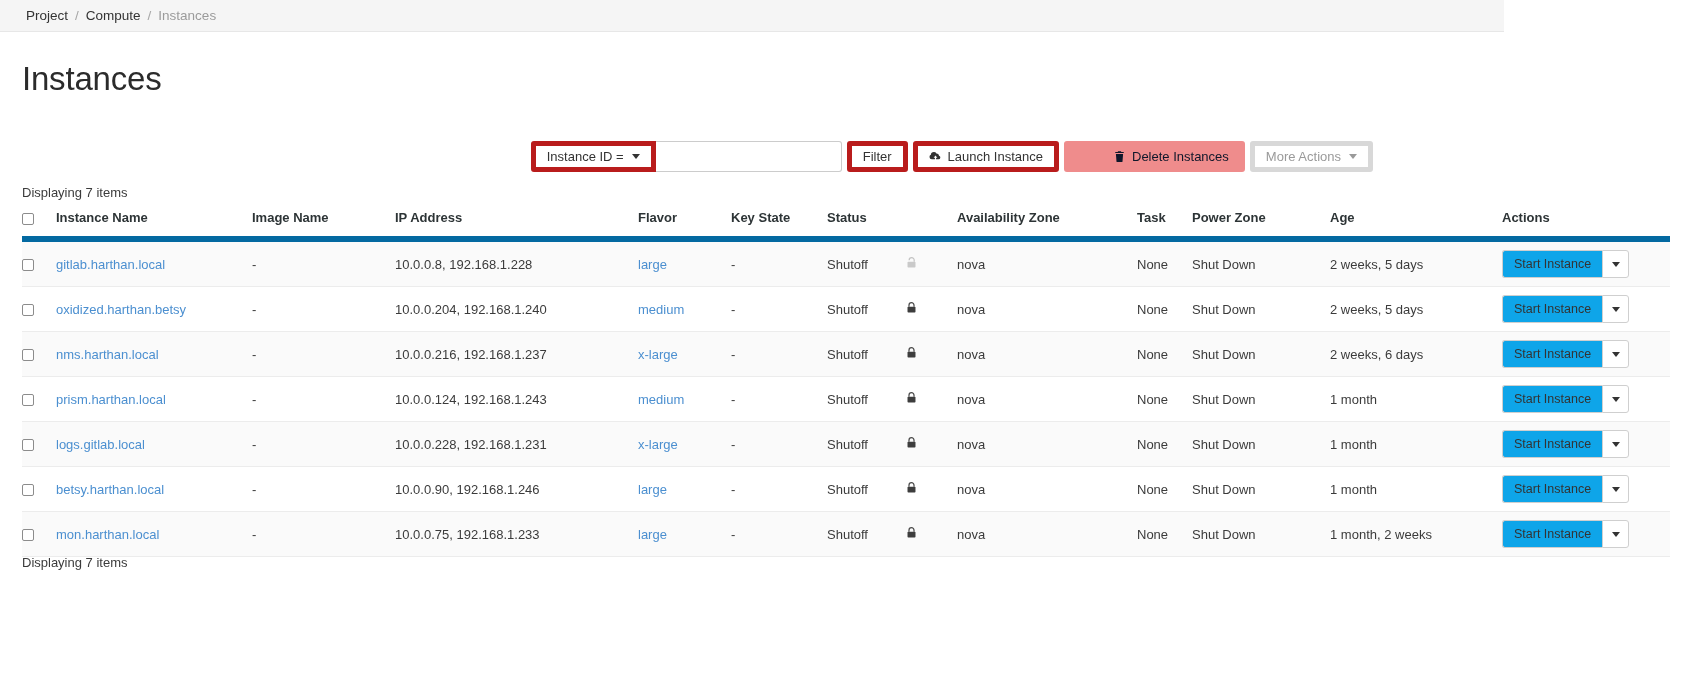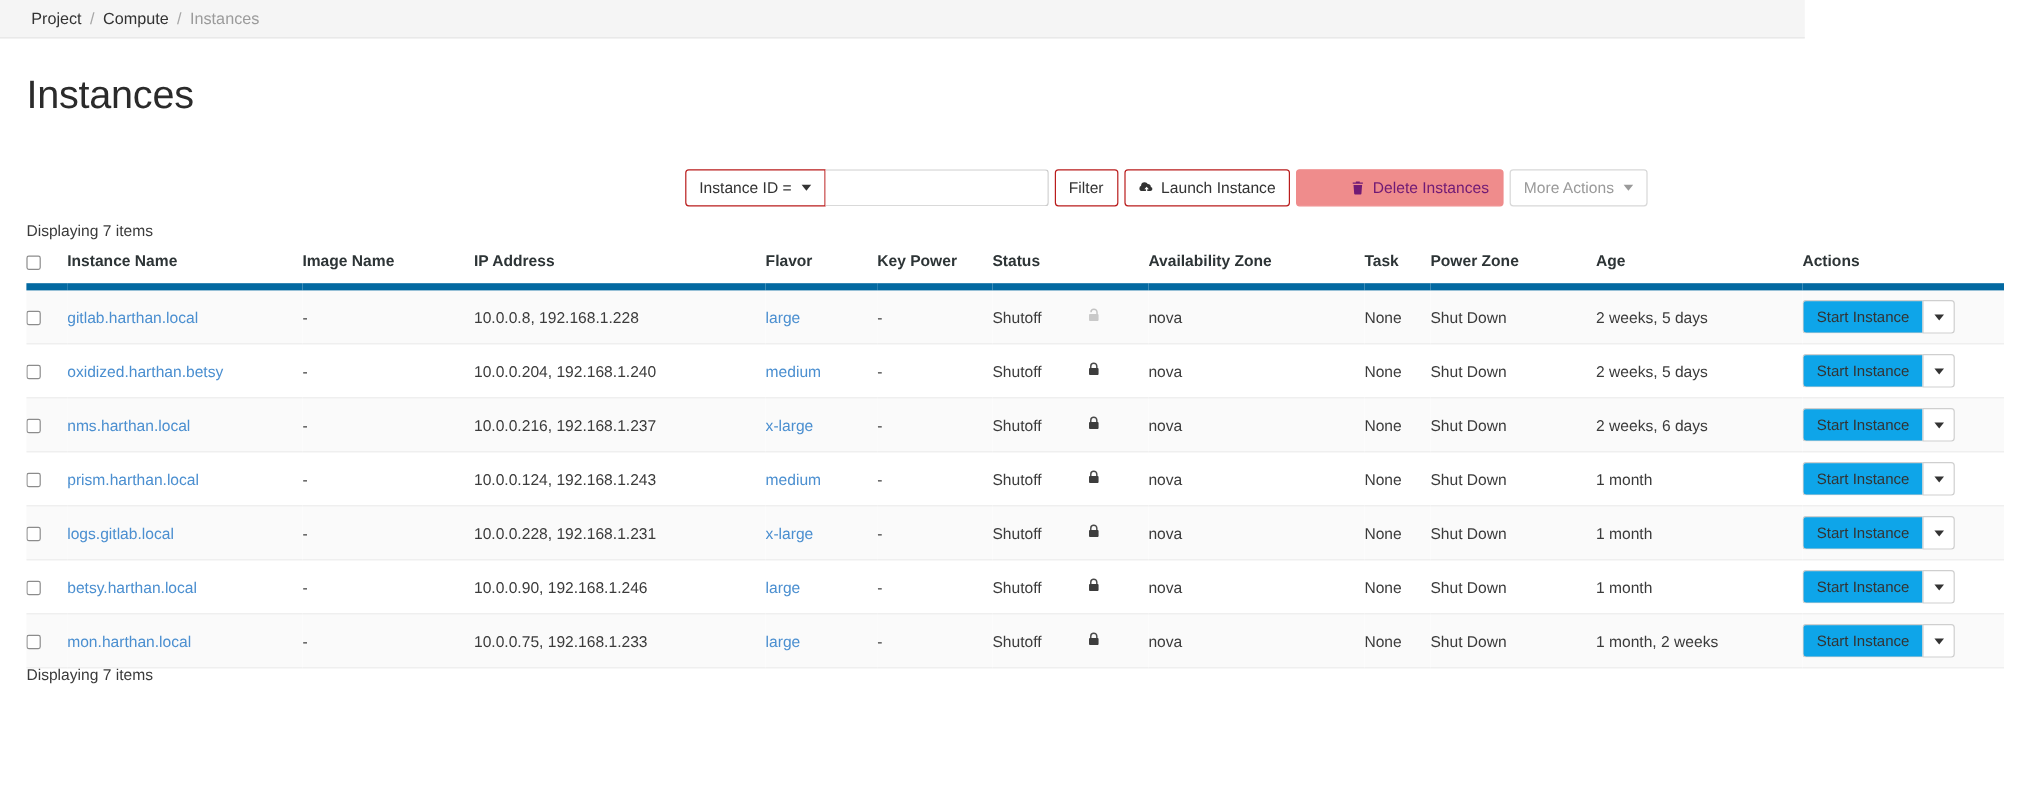--- a/index.html
+++ b/index.html
@@ -66,21 +66,21 @@
     right: 131px;
     display: flex;
     align-items: stretch;
     height: 31px;
   }
   .btn {
     font-family: "Liberation Sans", sans-serif;
     font-size: 13px;
     line-height: 1;
     background: #ffffff;
-    border: 1px solid #b91c1c;
+    border: 5px solid #b91c1c;
     border-radius: 3px;
     color: #333333;
     padding: 0 11px;
     height: 31px;
     display: inline-flex;
     align-items: center;
     justify-content: center;
     cursor: pointer;
     box-sizing: border-box;
     white-space: nowrap;
@@ -114,21 +114,21 @@
     box-sizing: border-box;
     color: #333;
     outline: none;
   }
   .btn-filter { margin-left: 5px; }
   .btn-launch { margin-left: 5px; justify-content: flex-end; }
   .btn-delete {
     margin-left: 5px;
     background: #ef8c8c;
     border-color: #ef8c8c;
-    color: #701a75;
+    color: #0f172a;
     padding-left: 44px;
   }
   .btn-more {
     margin-left: 5px;
     color: #9a9a9a;
     border-color: #d8d8d8;
     gap: 6px;
   }
   .btn-more .caret { border-top-color: #9a9a9a; }
   .icon-svg {
@@ -337,21 +337,21 @@
       </colgroup>
       <thead>
         <tr>
           <th>
             <input type="checkbox" class="row-check" style="">
           </th>
           <th>Instance Name</th>
           <th>Image Name</th>
           <th>IP Address</th>
           <th>Flavor</th>
-          <th>Key Power</th>
+          <th>Key State</th>
           <th>Status</th>
           <th></th>
           <th>Availability Zone</th>
           <th>Task</th>
           <th>Power Zone</th>
           <th>Age</th>
           <th>Actions</th>
         </tr>
       </thead>
       <tbody id="table-body">

